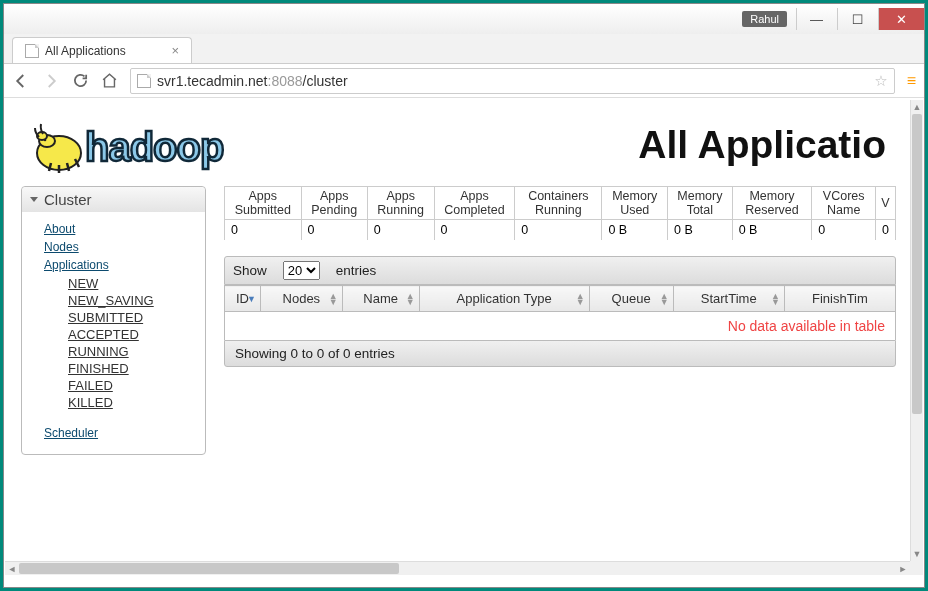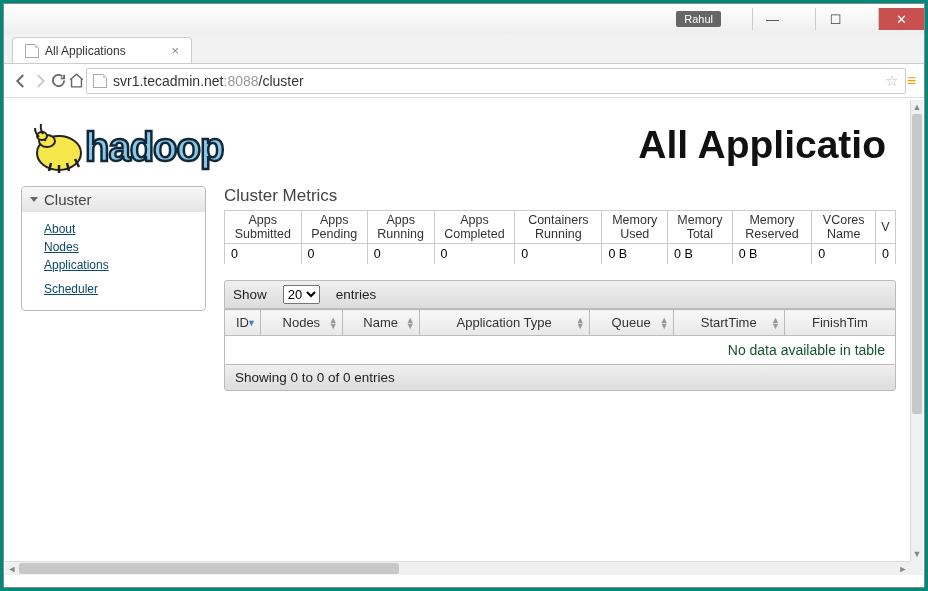--- a/index.html
+++ b/index.html
@@ -1,28 +1,28 @@
 <!DOCTYPE html>
 <html><head>
 <meta charset="utf-8">
 <style>
   * { margin: 0; padding: 0; box-sizing: border-box; font-family: Arial, sans-serif; }
   body { background: #00897b; width: 928px; height: 591px; overflow: hidden; }
   .window { background: #fff; margin: 3px; height: 585px; border: 1px solid #888; position: relative; }
-  .titlebar { height: 30px; background: linear-gradient(#fff, #eee); display: flex; justify-content: flex-end; align-items: center; gap: 22px; }
+  .titlebar { height: 30px; background: linear-gradient(#fff, #eee); display: flex; justify-content: flex-end; align-items: center; }
   .user-badge { background: #666; color: #fff; font-size: 11px; padding: 2px 8px; border-radius: 2px; margin-right: 8px; }
   .win-btn { width: 40px; height: 22px; display: flex; align-items: center; justify-content: center; font-size: 13px; color: #444; margin-left: 1px; border-left: 1px solid #ccc; }
   .win-close { background: #c8504f; color: #fff; width: 46px; }
   .tab-strip { height: 30px; background: #f2f2f2; display: flex; align-items: flex-end; padding-left: 8px; border-bottom: 1px solid #ccc; }
   .tab { background: #fff; border: 1px solid #ccc; border-bottom: none; border-radius: 4px 4px 0 0; height: 26px; display: flex; align-items: center; padding: 0 12px; font-size: 12px; color: #333; gap: 8px; min-width: 180px; justify-content: space-between; }
   .tab-left { display: flex; align-items: center; gap: 6px; }
   .page-icon { width: 14px; height: 14px; border: 1px solid #aaa; position: relative; }
   .page-icon::after { content: ""; position: absolute; top: -1px; right: -1px; border-top: 4px solid #f2f2f2; border-left: 4px solid #ccc; }
   .tab-close { color: #888; font-size: 13px; }
-  .nav-bar { height: 34px; display: flex; align-items: center; padding: 0 8px; gap: 1px; border-bottom: 1px solid #ddd; }
+  .nav-bar { height: 34px; display: flex; align-items: center; padding: 0 8px; gap: 12px; border-bottom: 1px solid #ddd; }
   .nav-icon { color: #777; font-size: 17px; }
   .nav-icon.disabled { color: #ccc; }
   .url-bar { flex: 1; height: 26px; border: 1px solid #ccc; border-radius: 2px; display: flex; align-items: center; padding: 0 6px; gap: 6px; }
   .url-text { font-size: 14px; color: #333; }
   .url-text .port { color: #999; }
   .star { margin-left: auto; color: #bbb; font-size: 15px; }
   .menu-icon { color: #f90; font-size: 16px; }
   .content { position: absolute; top: 96px; left: 1px; right: 14px; bottom: 26px; overflow: hidden; }
   .header { display: flex; align-items: center; padding: 10px 24px 6px; }
   .logo { display: flex; align-items: center; height: 70px; }
@@ -40,21 +40,21 @@
   .section-title { font-size: 17px; color: #444; margin-bottom: 4px; }
   .metrics-table { width: 100%; border-collapse: collapse; font-size: 12.5px; margin-bottom: 16px; }
   .metrics-table th { border: 1px solid #ccc; padding: 2px 4px; font-weight: normal; text-align: center; color: #333; background:#fff; }
   .metrics-table td { border-left: 1px solid #ccc; border-right: 1px solid #ccc; padding: 3px 6px; text-align: left; }
   .controls-bar { background: linear-gradient(#f0f0f0,#dcdcdc); border: 1px solid #bbb; border-radius: 3px 3px 0 0; padding: 4px 8px; font-size: 13.5px; color: #222; display:flex; align-items:center; gap:16px;}
   .controls-bar select { font-size: 13px; }
   .data-table { width: 100%; border-collapse: collapse; font-size: 13px; }
   .data-table th { background: linear-gradient(#f8f8f8,#e8e8e8); border: 1px solid #bbb; padding: 5px 6px; font-weight: normal; color: #333; position: relative; }
   .sort-arrows { position: absolute; right: 4px; top: 50%; transform: translateY(-50%); font-size: 9px; color: #999; line-height: 6px; }
   .id-sort { color:#4a7dbb;}
-  .no-data { text-align: right; padding: 6px 10px; font-size: 14px; color: #14532d; border-left:1px solid #bbb; border-right:1px solid #bbb;}
+  .no-data { text-align: right; padding: 6px 10px; font-size: 14px; color: #ef4444; border-left:1px solid #bbb; border-right:1px solid #bbb;}
   .footer-bar { background: linear-gradient(#f0f0f0,#dcdcdc); border: 1px solid #bbb; border-radius: 0 0 3px 3px; padding: 5px 10px; font-size: 13.5px; color: #222; }
   .vscroll { position: absolute; top: 96px; right: 1px; bottom: 26px; width: 13px; background: #f0f0f0; border-left:1px solid #ddd;}
   .vthumb { position:absolute; top:14px; left:1px; right:1px; height:65%; background:#c8c8c8; border-radius:2px;}
   .varrow { position:absolute; left:0; right:0; height:14px; display:flex;align-items:center;justify-content:center; font-size:9px; color:#888;}
   .hscroll { position: absolute; left: 1px; right: 14px; bottom: 12px; height: 14px; background: #f0f0f0; border-top:1px solid #ddd;}
   .hthumb { position:absolute; left:14px; top:1px; bottom:1px; width:42%; background:#c8c8c8; border-radius:2px;}
   .harrow { position:absolute; top:0; bottom:0; width:14px; display:flex;align-items:center;justify-content:center; font-size:9px; color:#888;}
   .corner { position:absolute; right:1px; bottom:12px; width:13px; height:14px; background:#f0f0f0;}
   .tri { width:0;height:0;display:inline-block;}
   .tri.r { border-top:4px solid transparent;border-bottom:4px solid transparent;border-left:5px solid #666;}
@@ -134,27 +134,36 @@
       <div class="sidebar">
         <div class="panel">
           <div class="panel-head">
               <span class="tri d"></span>
               <span>Cluster</span>
             </div>
           <div class="panel-body">
             <a class="side-link">About</a>
             <a class="side-link">Nodes</a>
             <a class="side-link">Applications</a>
-            <a class="side-link" style="margin-top:10px">Scheduler</a>
+            <div class="side-sublist">
+              <a class="side-sub">NEW</a>
+              <a class="side-sub">NEW_SAVING</a>
+              <a class="side-sub">SUBMITTED</a>
+              <a class="side-sub">ACCEPTED</a>
+              <a class="side-sub">RUNNING</a>
+              <a class="side-sub">FINISHED</a>
+              <a class="side-sub">FAILED</a>
+              <a class="side-sub">KILLED</a>
+            </div>
+            <a class="side-link" style="margin-top:16px">Scheduler</a>
           </div>
         </div>
       </div>
 
       <div class="main">
-        <div class="section-title">Cluster Metrics</div>
         <table class="metrics-table">
           <tbody>
               <tr>
             <th>Apps Submitted</th>
             <th>Apps Pending</th>
             <th>Apps Running</th>
             <th>Apps Completed</th>
             <th>Containers Running</th>
             <th>Memory Used</th>
             <th>Memory Total</th>

